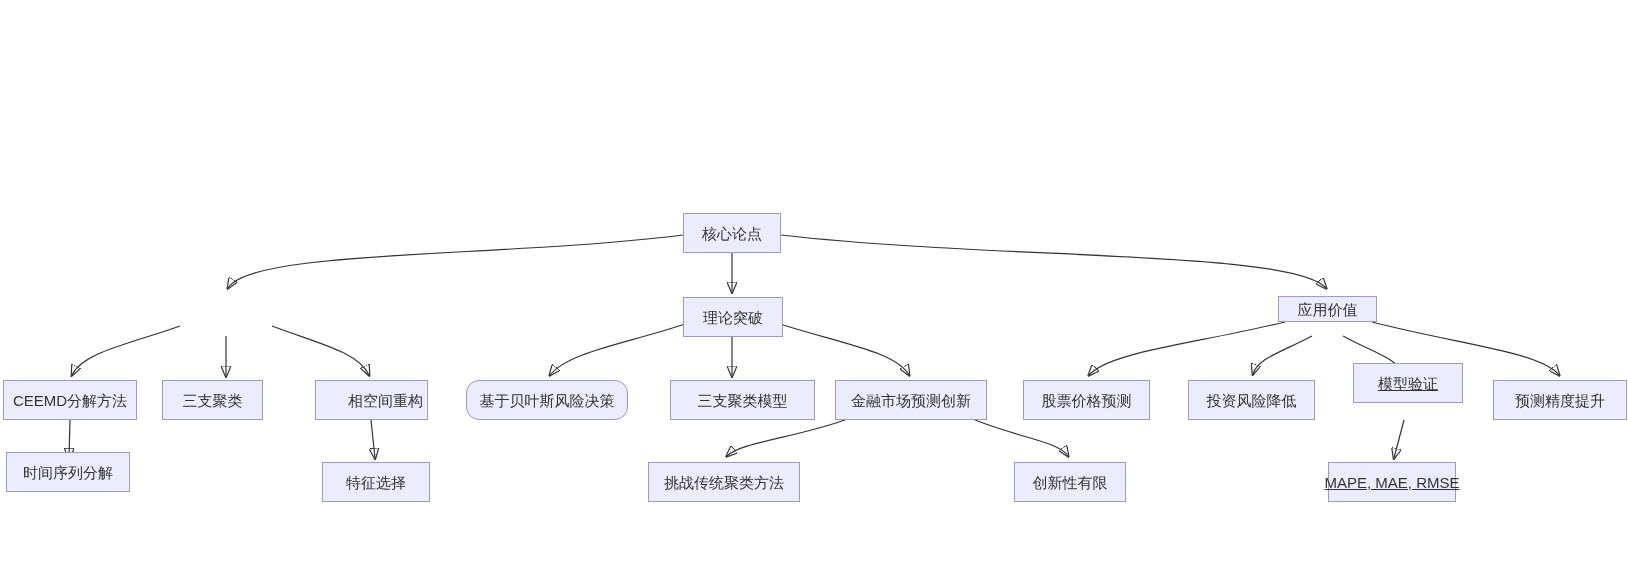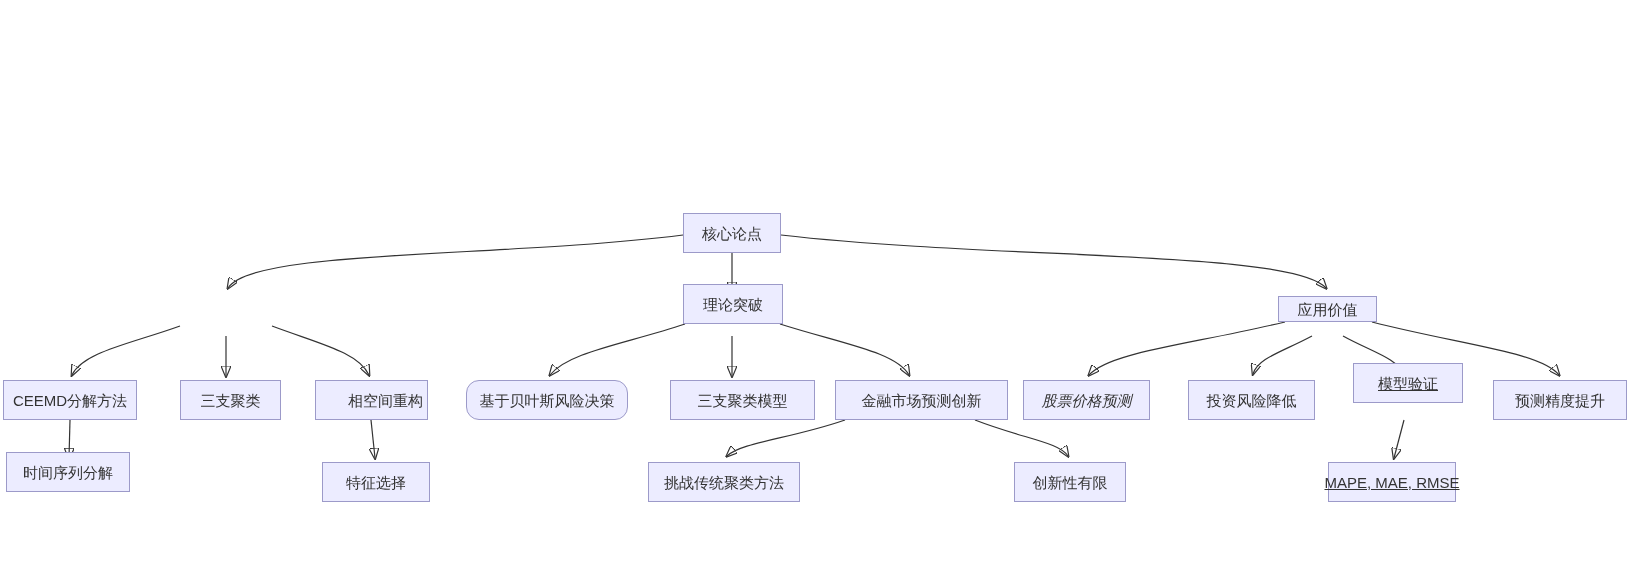--- a/index.html
+++ b/index.html
@@ -66,30 +66,30 @@
     <path d="M 975 420 C 1024 439, 1059 442, 1068 456" marker-end="url(#arrow)"></path>
     <path d="M 1285 322 C 1188 345, 1110 352, 1089 375" marker-end="url(#arrow)"></path>
     <path d="M 1312 336 C 1282 352, 1258 358, 1253 374" marker-end="url(#arrow)"></path>
     <path d="M 1343 336 C 1372 352, 1397 358, 1403 374" marker-end="url(#arrow)"></path>
     <path d="M 1372 322 C 1462 345, 1540 352, 1559 375" marker-end="url(#arrow)"></path>
     <path d="M 1404 420 L 1394 458" marker-end="url(#arrow)"></path>
   </svg>
 
   <div class="node" style="left:683px; top:213px; width:98px; height:40px;">核心论点</div>
 
-  <div class="node" style="left:683px; top:284px; width:100px; height:40px;">理论突破</div>
+  <div class="node" style="left:683px; top:297px; width:100px; height:40px;">理论突破</div>
   <div class="node" style="left:1278px; top:296px; width:99px; height:26px;">应用价值</div>
 
   <div class="node" style="left:3px; top:380px; width:134px; height:40px;">CEEMD分解方法</div>
-  <div class="node" style="left:180px; top:380px; width:101px; height:40px;">三支聚类</div>
+  <div class="node" style="left:162px; top:380px; width:101px; height:40px;">三支聚类</div>
   <div class="node" style="left:315px; top:380px; width:113px; height:40px;padding-left:28px;">相空间重构</div>
   <div class="node" style="left:466px; top:380px; width:162px; height:40px;border-radius:13px;">基于贝叶斯风险决策</div>
   <div class="node" style="left:670px; top:380px; width:145px; height:40px;">三支聚类模型</div>
-  <div class="node" style="left:835px; top:380px; width:173px; height:40px;">金融市场预测创新</div>
-  <div class="node" style="left:1023px; top:380px; width:127px; height:40px;font-style:italic;">股票价格预测</div>
+  <div class="node" style="left:835px; top:380px; width:152px; height:40px;">金融市场预测创新</div>
+  <div class="node" style="left:1023px; top:380px; width:127px; height:40px;">股票价格预测</div>
   <div class="node" style="left:1188px; top:380px; width:127px; height:40px;">投资风险降低</div>
   <div class="node" style="left:1353px; top:363px; width:110px; height:40px;text-decoration:underline;">模型验证</div>
   <div class="node" style="left:1493px; top:380px; width:134px; height:40px;text-align:right;">预测精度提升</div>
 
   <div class="node" style="left:6px; top:452px; width:124px; height:40px;text-align:right;">时间序列分解</div>
   <div class="node" style="left:322px; top:462px; width:108px; height:40px;">特征选择</div>
   <div class="node" style="left:648px; top:462px; width:152px; height:40px;">挑战传统聚类方法</div>
   <div class="node" style="left:1014px; top:462px; width:112px; height:40px;text-align:right;">创新性有限</div>
   <div class="node" style="left:1328px; top:462px; width:128px; height:40px;text-decoration:underline;">MAPE, MAE, RMSE</div>
 

